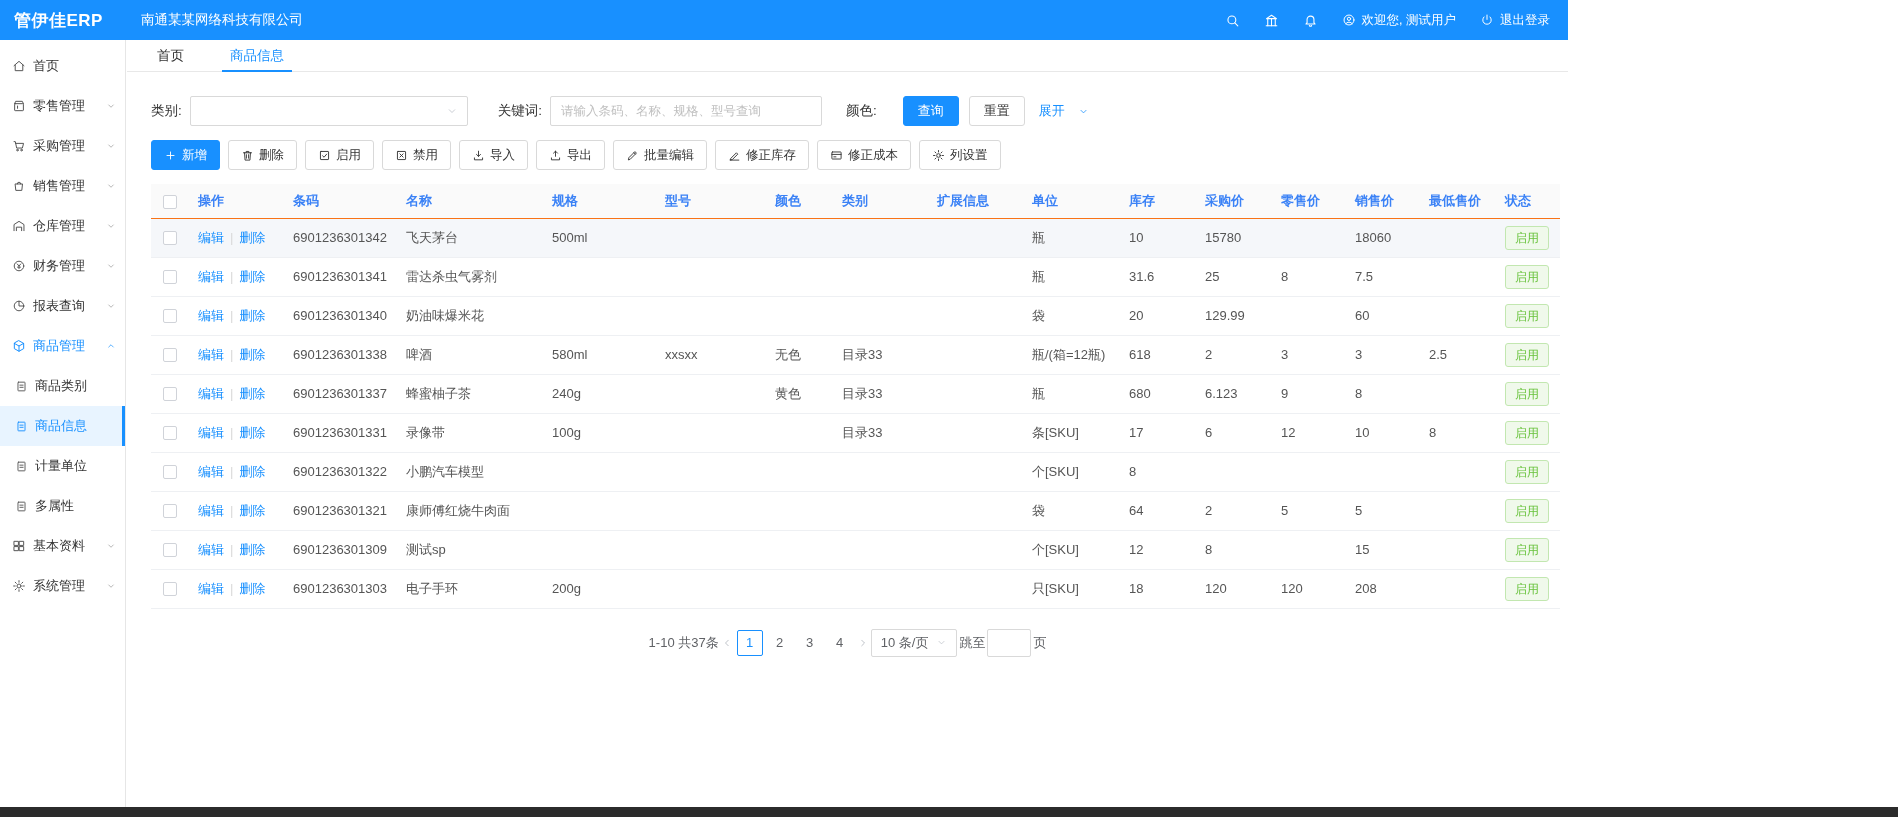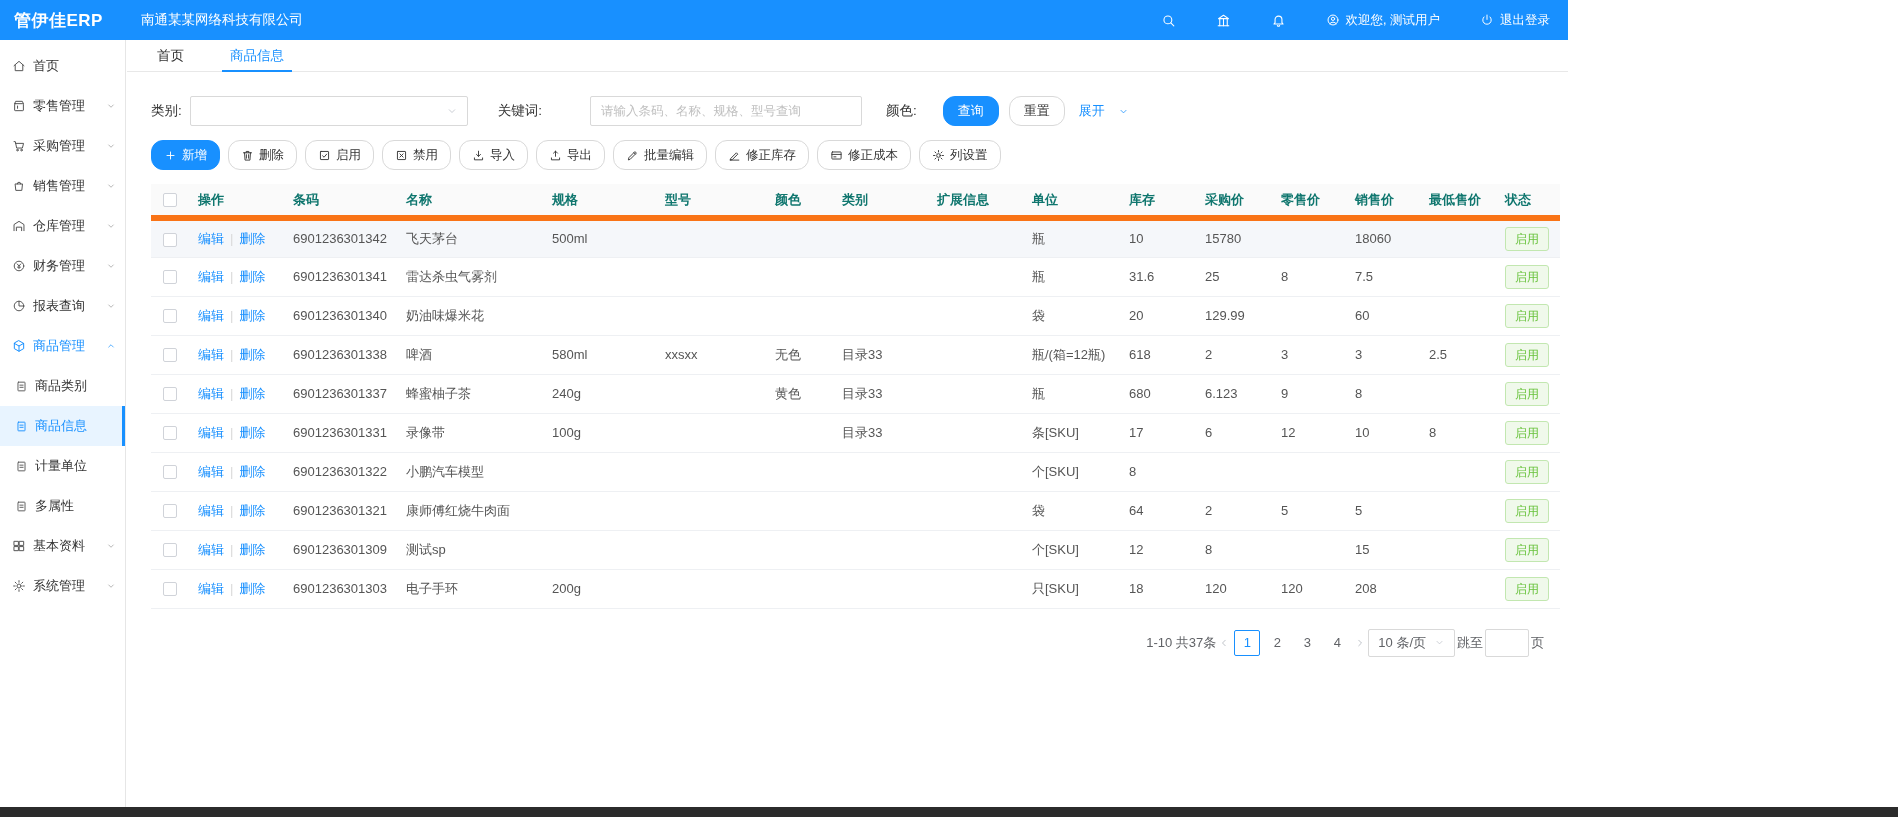--- a/index.html
+++ b/index.html
@@ -11,21 +11,21 @@
   .app { width:1568px; height:807px; position:relative; background:#fff; }
 
   
   .icon { display:inline-flex; align-items:center; justify-content:center; line-height:1; }
   .icon svg { width:1em; height:1em; fill:none; stroke:currentColor; stroke-width:1.7; stroke-linecap:round; stroke-linejoin:round; display:block; }
 
   
   .topbar { height:40px; background:#1890ff; display:flex; align-items:center; color:#fff; }
   .logo { flex:0 0 123px; padding-left:14px; font-size:17px; font-weight:bold; letter-spacing:.5px; white-space:nowrap; }
   .company { margin-left:18px; font-size:13.5px; }
-  .topbar-right { margin-left:auto; display:flex; align-items:center; gap:40px; padding-right:18px; }
+  .topbar-right { margin-left:auto; display:flex; align-items:center; gap:24px; padding-right:18px; }
   .tb-icon { font-size:15px; cursor:pointer; }
   .tb-user { display:inline-flex; align-items:center; gap:6px; font-size:12.5px; cursor:pointer; white-space:nowrap; }
   .tb-user .icon { font-size:14px; }
 
   
   .sidebar { position:absolute; left:0; top:40px; width:126px; height:767px; background:#fff; border-right:1px solid #e6e6e6; padding-top:6px; }
   .sb-item { height:40px; display:flex; align-items:center; padding:0 9px 0 12px; font-size:13px; color:#333; cursor:pointer; }
   .sb-ic { font-size:14px; color:#555; margin-right:7px; flex:0 0 auto; }
   .sb-label { flex:1; white-space:nowrap; }
   .sb-chev { font-size:10px; color:#999; }
@@ -42,49 +42,49 @@
   .tab.active { color:#1890ff; }
   .tab.active::after { content:""; position:absolute; left:-8px; right:-8px; bottom:-1px; height:2px; background:#1890ff; }
 
   .content { padding:0 24px; }
 
   
   .filter-row { margin-top:24px; display:flex; align-items:center; font-size:13.5px; }
   .f-label { margin-right:8px; white-space:nowrap; }
   .select { width:278px; height:30px; border:1px solid #d9d9d9; border-radius:2px; background:#fff; display:flex; align-items:center; justify-content:flex-end; padding:0 9px; cursor:pointer; margin-right:30px; }
   .select .icon { font-size:12px; color:#c0c4cc; }
-  .inp { height:30px; border:1px solid #d9d9d9; border-radius:2px; padding:0 10px; font-size:12.5px; color:#333; outline:none; font-family:inherit;margin-left:40px; }
+  .inp { height:30px; border:1px solid #d9d9d9; border-radius:2px; padding:0 10px; font-size:12.5px; color:#333; outline:none; font-family:inherit; }
   .inp::placeholder { color:#bfbfbf; }
   .kw { width:272px; margin-right:24px; }
   .color-inp { width:284px; }
-  .btn { height:30px; border:1px solid #d9d9d9; background:#fff; border-radius:12px; font-size:13px; color:#333; display:inline-flex; align-items:center; gap:5px; padding:0 14px; cursor:pointer; font-family:Liberation Serif, serif; white-space:nowrap; }
+  .btn { height:30px; border:1px solid #d9d9d9; background:#fff; border-radius:3px; font-size:13px; color:#333; display:inline-flex; align-items:center; gap:5px; padding:0 14px; cursor:pointer; font-family:Liberation Serif, serif; white-space:nowrap; }
   .btn.primary { background:#1890ff; border-color:#1890ff; color:#fff; }
   .search-btn { margin-left:18px; }
   .reset-btn { margin-left:10px; }
   .expand { margin-left:14px; color:#1890ff; display:inline-flex; align-items:center; gap:13px; cursor:pointer; font-size:13px; }
   .expand .icon { font-size:11px; }
 
   
   .toolbar { margin-top:14px; display:flex; gap:8px; }
   .tb-btn { padding:0 12px; font-size:12.5px; }
   .btn-ic { font-size:13px; color:inherit; }
 
   
   .grid { width:100%; border-collapse:collapse; table-layout:fixed; margin-top:14px; font-size:13px; }
-  .grid th { background:#fafafa; border-bottom:6px solid #f97316; height:34px; text-align:left; padding:0 10px; font-weight:600; color:#0f766e; white-space:nowrap; overflow:hidden; }
+  .grid th { background:#fafafa; border-bottom:1px solid #f97316; height:34px; text-align:left; padding:0 10px; font-weight:600; color:#3b82f6; white-space:nowrap; overflow:hidden; }
   .grid td { border-bottom:1px solid #eef0f3; height:39px; padding:0 10px; color:#555; white-space:nowrap; overflow:hidden; }
   tr.hover td { background:#f5f7fa; }
   .col-check { text-align:center !important; padding:0 !important; }
   .checkbox { width:14px; height:14px; border:1px solid #d0d3d9; border-radius:2px; display:inline-block; background:#fff; vertical-align:middle; cursor:pointer; }
   .lnk { color:#1890ff; cursor:pointer; text-decoration:none; }
   .sep { color:#d9d9d9; margin:0 6px; }
   .badge { display:inline-block; padding:2px 9px; font-size:12px; color:#67c23a; background:#f0f9eb; border:1px solid #c2e7b0; border-radius:3px; line-height:1.5; }
 
   
-  .pagination { margin-top:20px; display:flex; justify-content:flex-end; align-items:center; gap:2px; font-size:13px; color:#606266; padding-bottom:30px; }
+  .pagination { margin-top:20px; display:flex; justify-content:center; align-items:center; gap:2px; font-size:13px; color:#606266; padding-bottom:30px; }
   .pg-arrow { color:#b4b8bf; font-size:12px; cursor:pointer; display:inline-flex; }
   .pg-pages { display:inline-flex; }
   .pg-num { min-width:26px; height:26px; display:inline-flex; align-items:center; justify-content:center; cursor:pointer; border-radius:2px; margin:0 2px; }
   .pg-num.current { border:1px solid #1890ff; color:#1890ff; }
   .pg-size { height:28px; border:1px solid #d9d9d9; border-radius:2px; display:inline-flex; align-items:center; gap:8px; padding:0 9px; cursor:pointer; }
   .pg-size .icon { font-size:11px; color:#c0c4cc; }
   .jump-input { width:44px; height:28px; border:1px solid #d9d9d9; border-radius:2px; outline:none; }
 
   .bottombar { position:absolute; left:0; bottom:0; width:1898px; height:10px; background:#2b2b2b; }
 </style>

